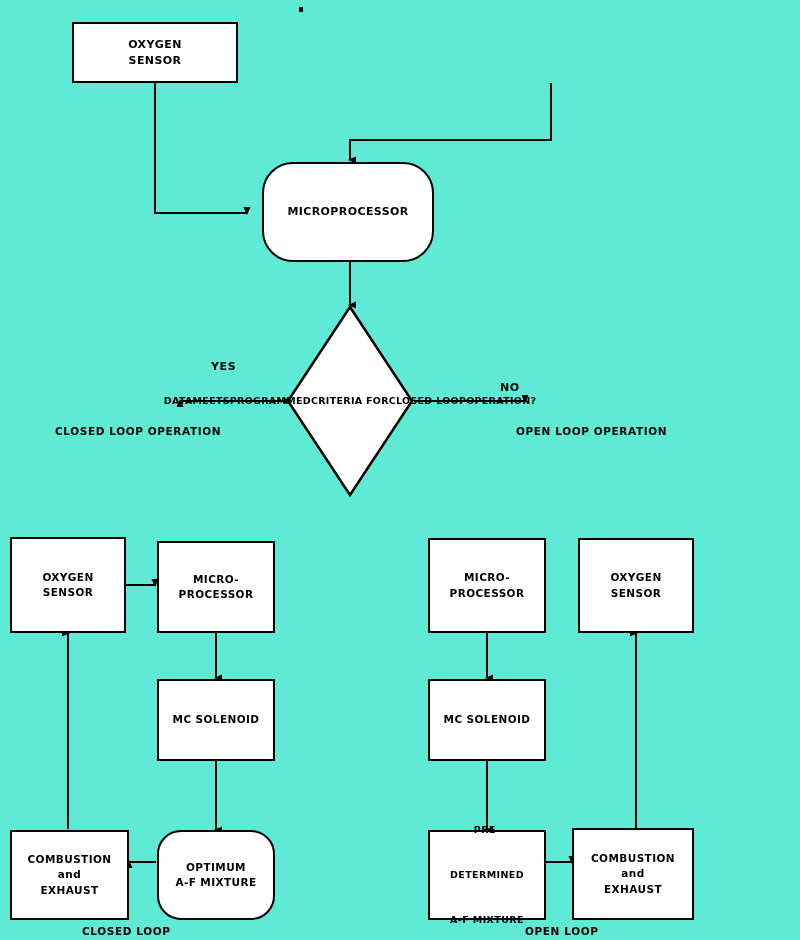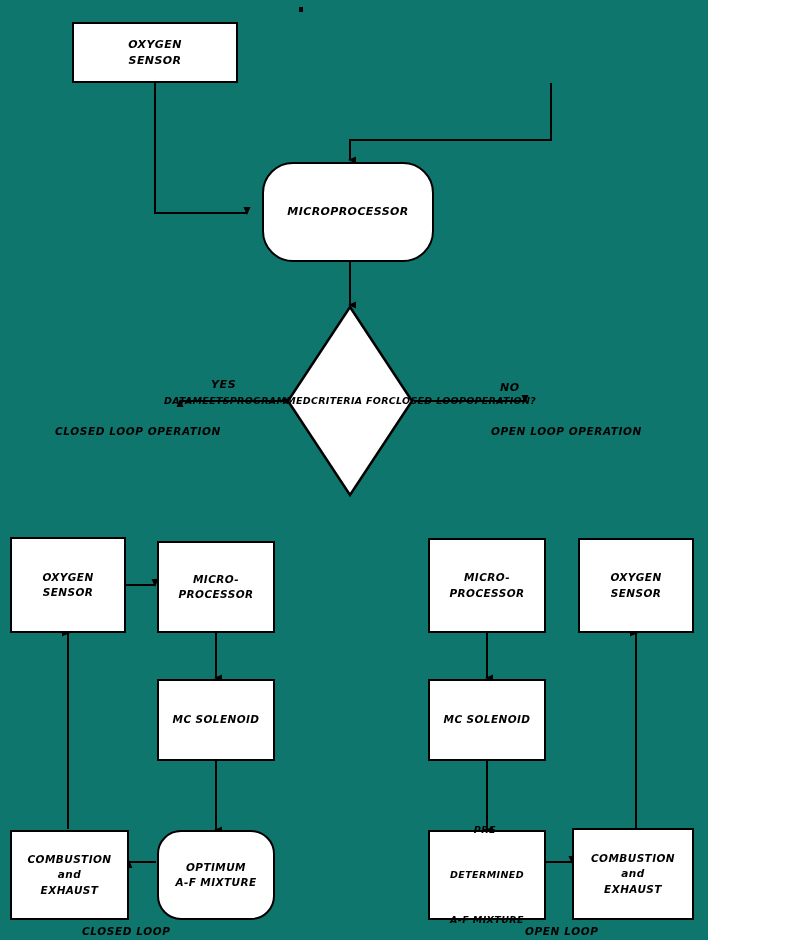--- a/index.html
+++ b/index.html
@@ -7,25 +7,24 @@
     margin: 0;
     padding: 0;
     background: #ffffff;
   }
   body {
     font-family: "DejaVu Sans", sans-serif;
     color: #000000;
   }
   #diagram-root {
     position: relative;
-    width: 708px;
+    width: 800px;
     height: 940px;
-    background: #0f766e;
+    background: #5eead4;
     overflow: hidden;
-    font-style: italic;
   }
   .node {
     position: absolute;
     box-sizing: border-box;
     border: 2px solid #000000;
     background: #ffffff;
     display: flex;
     flex-direction: column;
     align-items: center;
     justify-content: center;
@@ -164,27 +163,27 @@
       <span class="ln">DATA</span>
       <span class="ln">MEETS</span>
       <span class="ln">PROGRAMMED</span>
       <span class="ln">CRITERIA FOR</span>
       <span class="ln">CLOSED LOOP</span>
       <span class="ln">OPERATION</span>
       <span class="ln">?</span>
     </div>
   </div>
 
-  <div class="caption" style="left:211px; top:378px; font-size:11px;">YES</div>
+  <div class="caption" style="left:211px; top:360px; font-size:11px;">YES</div>
 
   <div class="caption" style="left:500px; top:381px; font-size:11px;">NO</div>
 
   <div class="caption" style="left:55px; top:425px; font-size:10.5px;">CLOSED LOOP OPERATION</div>
 
-  <div class="caption" style="left:491px; top:425px; font-size:10.5px;">OPEN LOOP OPERATION</div>
+  <div class="caption" style="left:516px; top:425px; font-size:10.5px;">OPEN LOOP OPERATION</div>
 
   <div class="node t10" style="left:10px; top:537px; width:116px; height:96px;">
     <span class="ln">OXYGEN</span>
     <span class="ln">SENSOR</span>
   </div>
 
   <div class="node t10" style="left:157px; top:541px; width:118px; height:92px;">
     <span class="ln">MICRO-</span>
     <span class="ln">PROCESSOR</span>
   </div>

